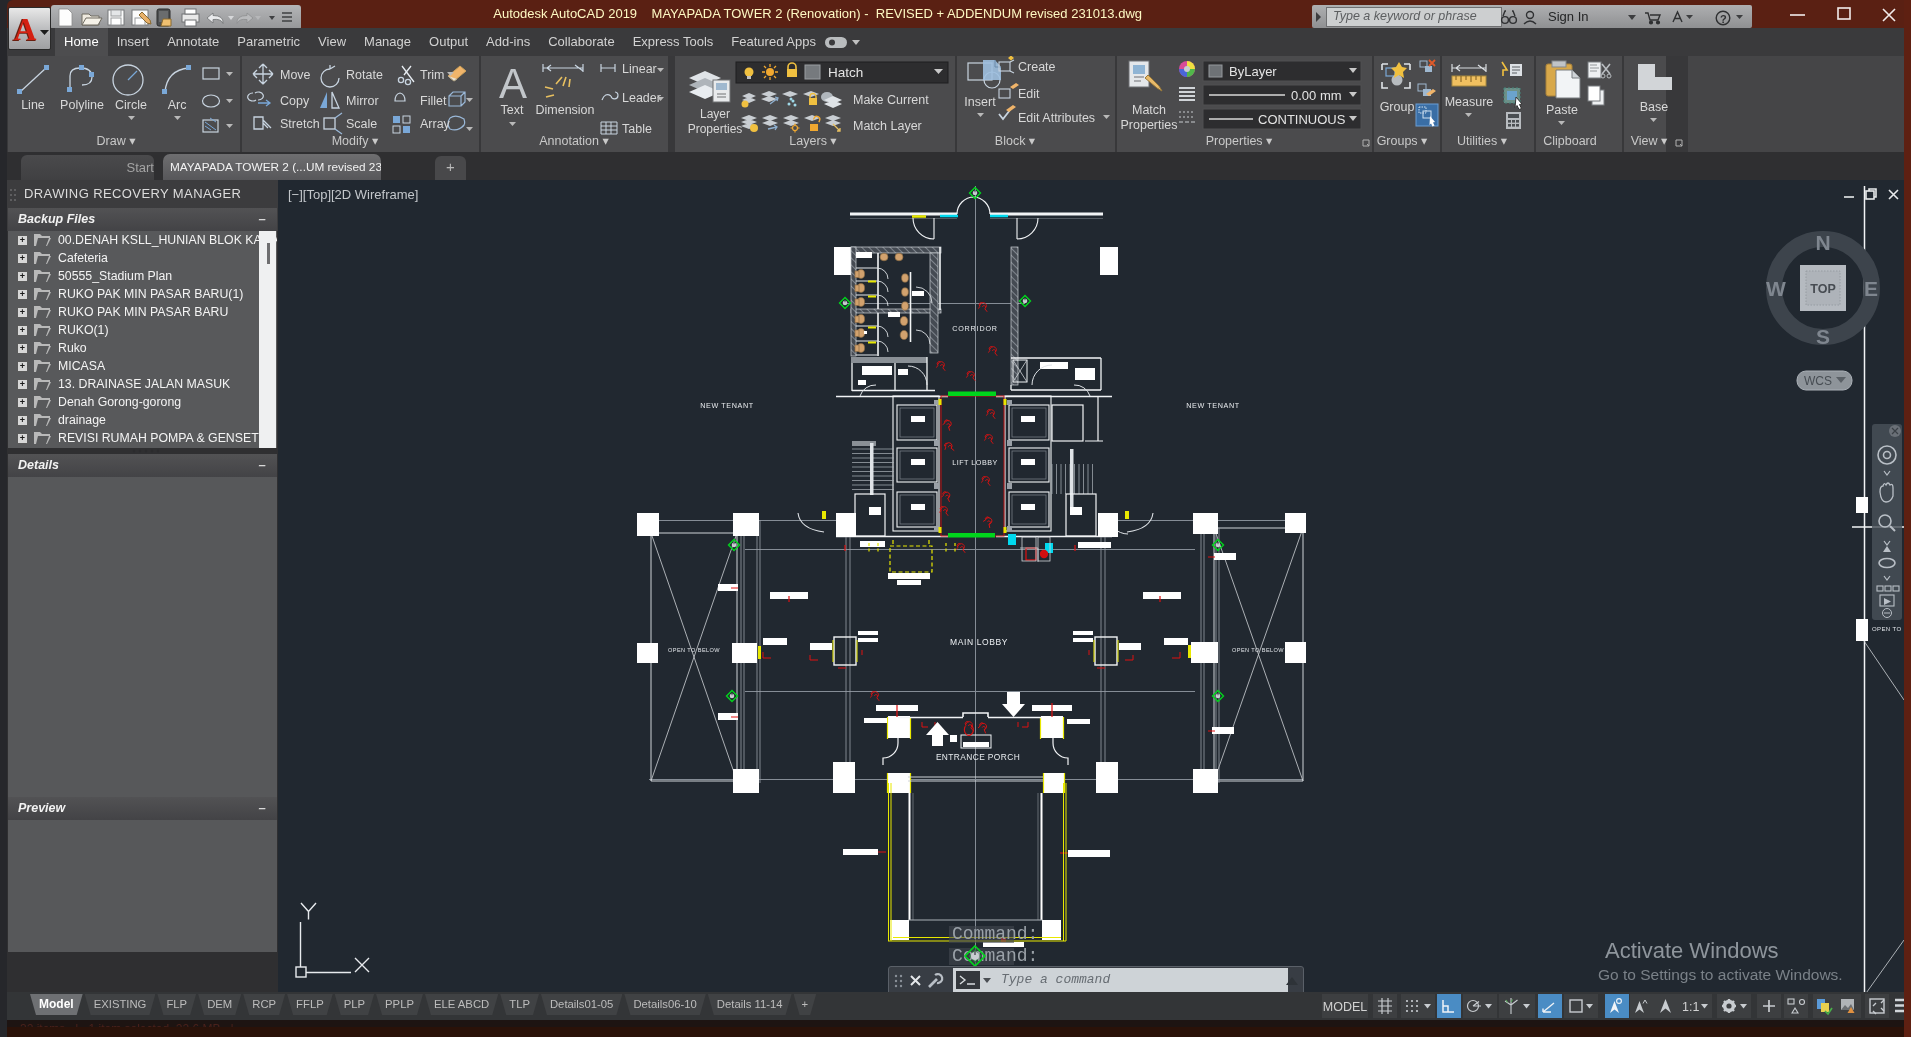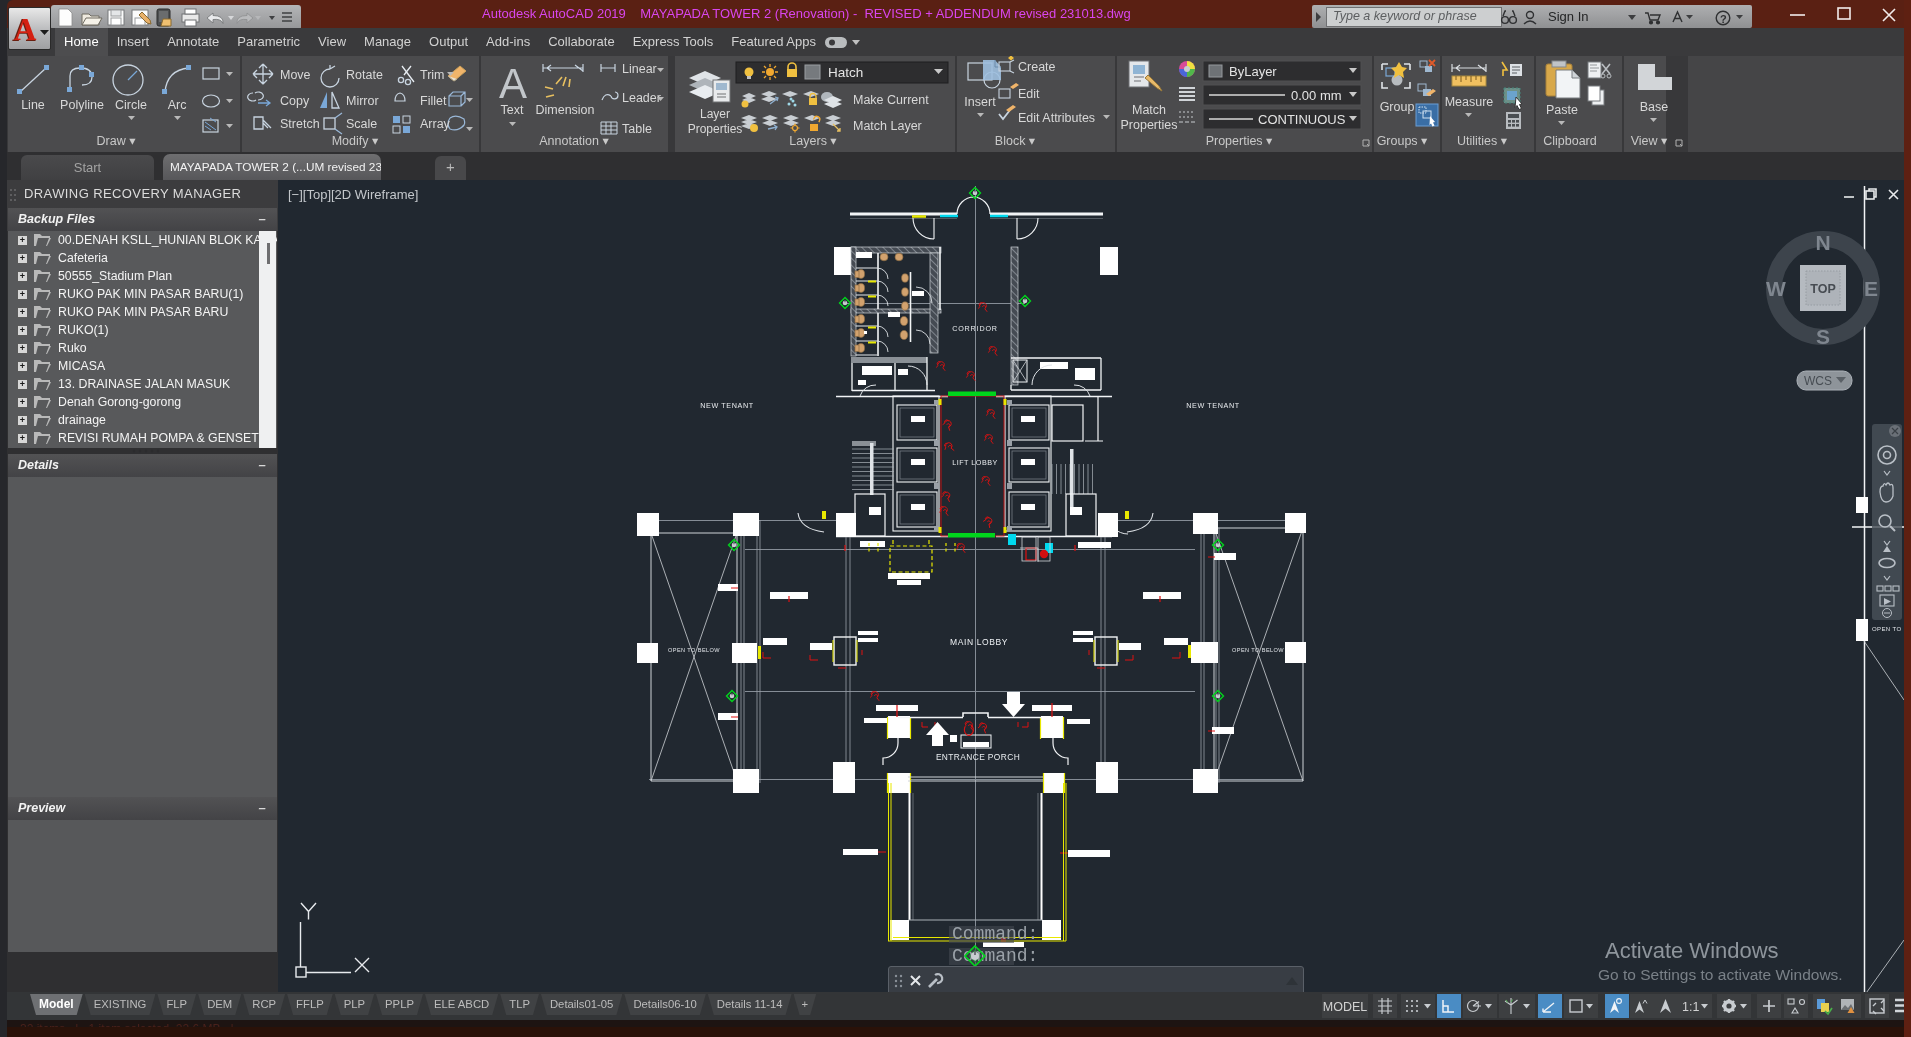--- a/index.html
+++ b/index.html
@@ -3,33 +3,33 @@
 <meta charset="utf-8">
 <style>
 html,body{margin:0;padding:0;background:#000;}
 #screen{position:relative;width:1911px;height:1037px;overflow:hidden;background:#26272b;
   font-family:"Liberation Sans",sans-serif;-webkit-font-smoothing:antialiased;}
 .abs{position:absolute;}
 
 #titlebar{position:absolute;left:7px;top:0;width:1904px;height:28px;background:#5a2013;border-top-left-radius:6px;}
 #logo{position:absolute;left:8px;top:7px;width:41px;height:41px;background:linear-gradient(#e8e8e8,#b9babc 55%,#9fa0a2);border:1px solid #2a2a2a;border-radius:2px;z-index:5;}
 #qat{position:absolute;left:51px;top:5px;width:250px;height:25px;background:linear-gradient(#b4b5b7,#949597);border-radius:3px;}
-#title-text{position:absolute;left:475px;top:6px;width:660px;text-align:left;color:#d946ef;font-size:13px;white-space:nowrap;}
+#title-text{position:absolute;left:475px;top:6px;width:660px;text-align:right;color:#fef9c3;font-size:13px;white-space:nowrap;}
 #searchbar{position:absolute;left:1305px;top:5px;width:440px;height:23px;background:linear-gradient(#aeafb1,#8f9092);border-radius:2px;}
 #searchbox{position:absolute;left:14px;top:2px;width:168px;height:17px;background:#cdcfd0;border:1px solid #6e6f71;color:#5c5e60;font-style:italic;font-size:12.5px;padding:1px 0 0 6px;}
 
 #rtabs{position:absolute;left:7px;top:28px;width:1904px;height:28px;background:#3a3a3c;}
 .rtab{position:relative;float:left;height:28px;line-height:28px;padding:0 9px;color:#d2d2d2;font-size:13px;}
 .rtab.active{background:#4d4d4f;color:#fff;}
 
 #ribbon{position:absolute;left:7px;top:56px;width:1904px;height:96px;background:#38383a;}
 .panel{position:absolute;top:0;height:96px;background:#4b4b4d;}
 
 #ftabs{position:absolute;left:7px;top:152px;width:1904px;height:28px;background:#2f2f31;}
-#tab-start{position:absolute;left:14px;top:3px;width:133px;height:25px;background:linear-gradient(#4a4a4c,#404042);border-radius:6px 6px 0 0;color:#a3a3a3;font-size:13px;text-align:center;line-height:25px;}
+#tab-start{position:absolute;left:14px;top:3px;width:133px;height:25px;background:linear-gradient(#4a4a4c,#404042);border-radius:6px 6px 0 0;color:#a3a3a3;font-size:13px;text-align:right;line-height:25px;}
 #tab-main{position:absolute;left:156px;top:2px;width:218px;height:26px;background:linear-gradient(#6e6e70,#57575a);border-radius:7px 7px 0 0;color:#f2f2f2;font-size:11.8px;line-height:26px;padding-left:7px;white-space:nowrap;overflow:hidden;box-sizing:border-box;}
 #tab-plus{position:absolute;left:428px;top:4px;width:31px;height:24px;background:#48484a;border-radius:6px 6px 0 0;color:#b9b9b9;text-align:center;line-height:22px;font-size:15px;}
 
 #palette{position:absolute;left:7px;top:180px;width:271px;height:812px;background:#2f2f31;}
 #palette:before{content:"";position:absolute;left:0;top:0;width:271px;height:51px;background:#3c3c3e;}
 #drm-title{position:absolute;left:0;top:0;width:271px;height:27px;line-height:27px;color:#dcdcdc;font-size:13px;letter-spacing:.4px;}
 .sechead{position:absolute;left:1px;width:269px;height:23px;background:linear-gradient(#525254,#434346);color:#f2f2f2;font-size:12.5px;font-weight:bold;line-height:23px;padding-left:10px;box-sizing:border-box;font-style:italic;}
 .minus{position:absolute;right:8px;top:4px;width:14px;height:14px;color:#d8d8d8;font-weight:bold;text-align:center;line-height:13px;font-size:13px;}
 #tree{position:absolute;left:1px;top:51px;width:269px;height:217px;background:#58595b;overflow:hidden;}
 .trow{position:relative;height:18px;line-height:18px;color:#f4f4f4;font-size:12.3px;white-space:nowrap;}
@@ -1087,20 +1087,28 @@
             <circle cx="12" cy="9" r="1.2"></circle>
             <circle cx="7" cy="14" r="1.2"></circle>
             <circle cx="12" cy="14" r="1.2"></circle>
             <circle cx="7" cy="19" r="1.2"></circle>
             <circle cx="12" cy="19" r="1.2"></circle>
           </g>
         <path d="M22 9 l9 9 m0 -9 l-9 9" stroke="#e4e7ea" stroke-width="2"></path>
         <path d="M40 20 L48 12" stroke="#b9bfc6" stroke-width="2.6" fill="none"></path>
         <path d="M46 8 a4.5 4.5 0 1 1 2 8" stroke="#b9bfc6" stroke-width="2.2" fill="none"></path>
       </svg>
+      <div id="cmdinput">
+        <svg class="abs" style="left:3px;top:3px" width="36" height="19">
+          <rect x="0" y="0" width="24" height="18" fill="#33373c"></rect>
+          <path d="M4 5 l5 4 -5 4 M11 13 h8" stroke="#d8dcdf" stroke-width="1.4" fill="none"></path>
+          <path d="M27 7 l4 5 4 -5 z" fill="#4a4e53"></path>
+        </svg>
+        <span style="margin-left:48px">Type a command</span>
+      </div>
       <svg class="abs" style="right:4px;top:8px" width="14" height="12">
           <path d="M1 10 l6 -8 6 8 z" fill="#2e3338"></path>
         </svg>
     </div>
   </div>
   <div id="statusrow">
     <div class="ltab active" style="margin-left:23px"><span>Model</span></div>
     <div class="ltab"><span>EXISTING</span></div>
     <div class="ltab"><span>FLP</span></div>
     <div class="ltab"><span>DEM</span></div>

